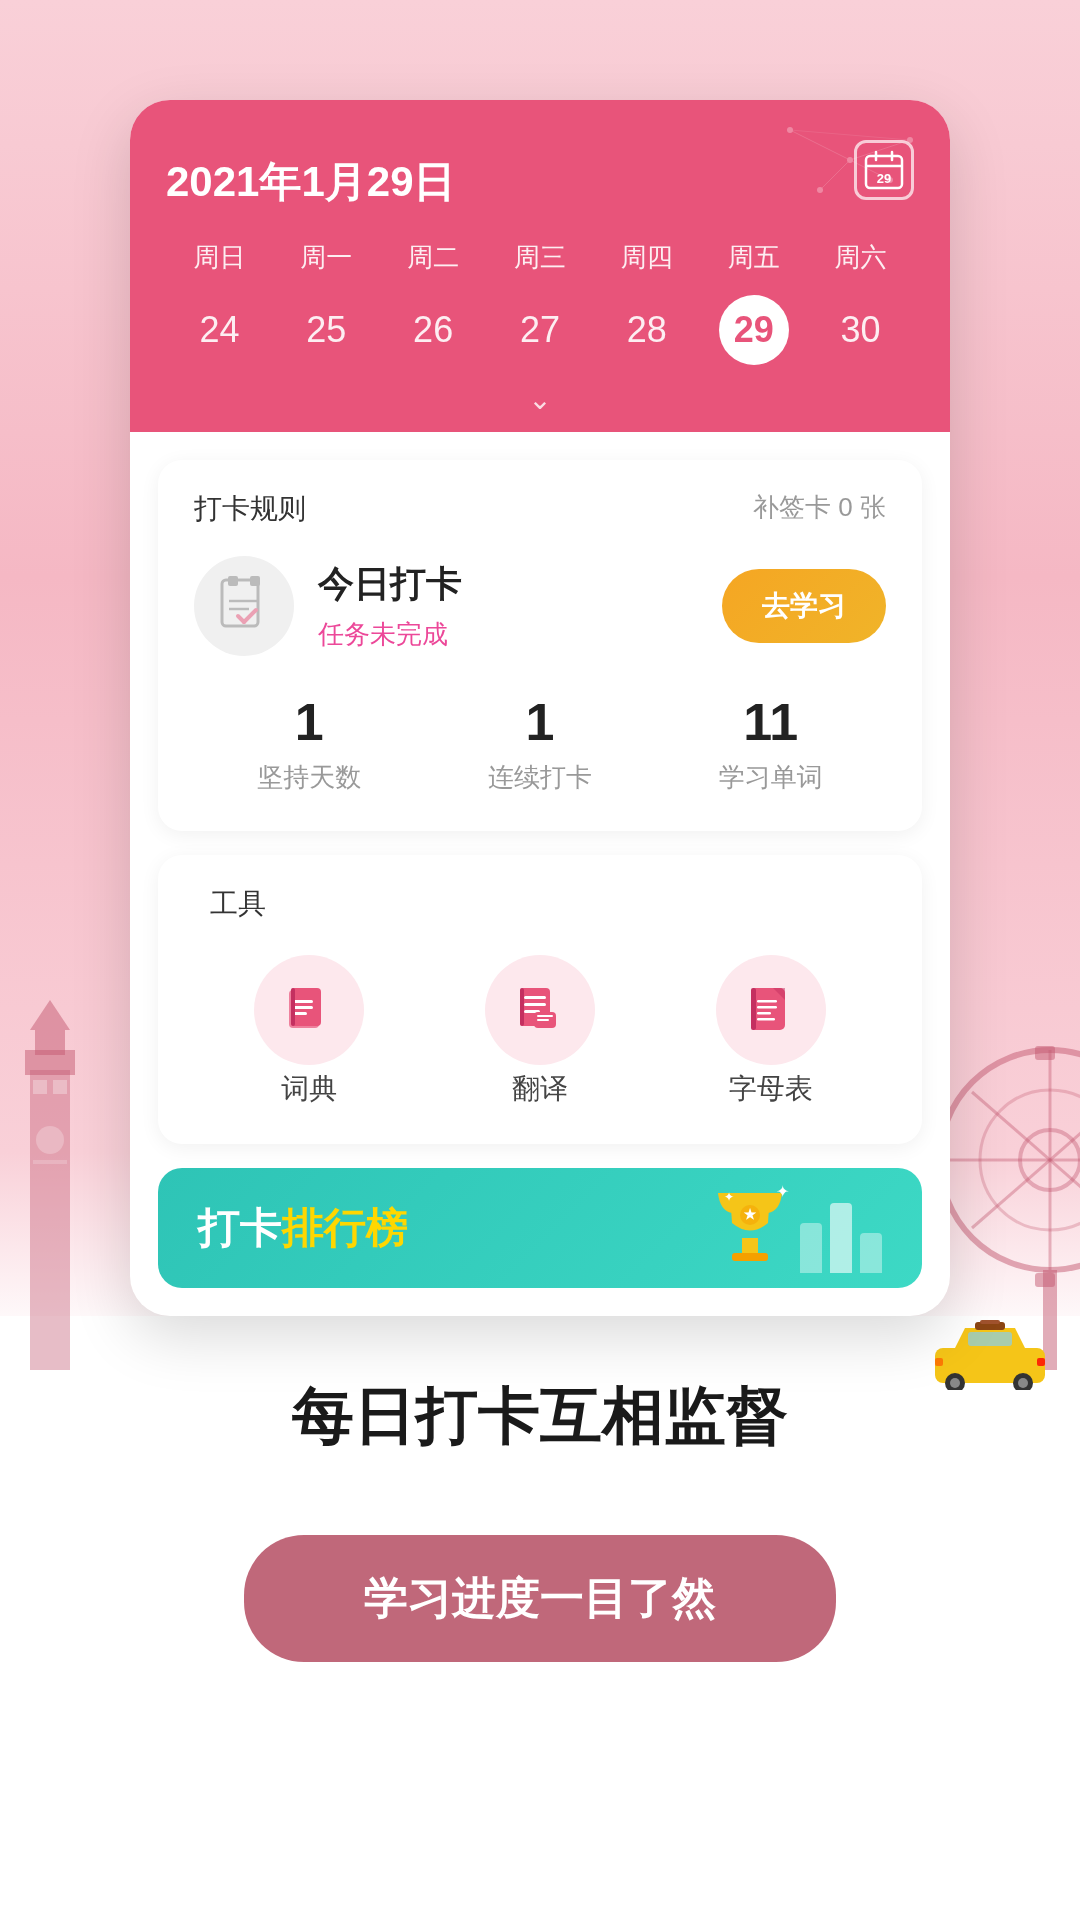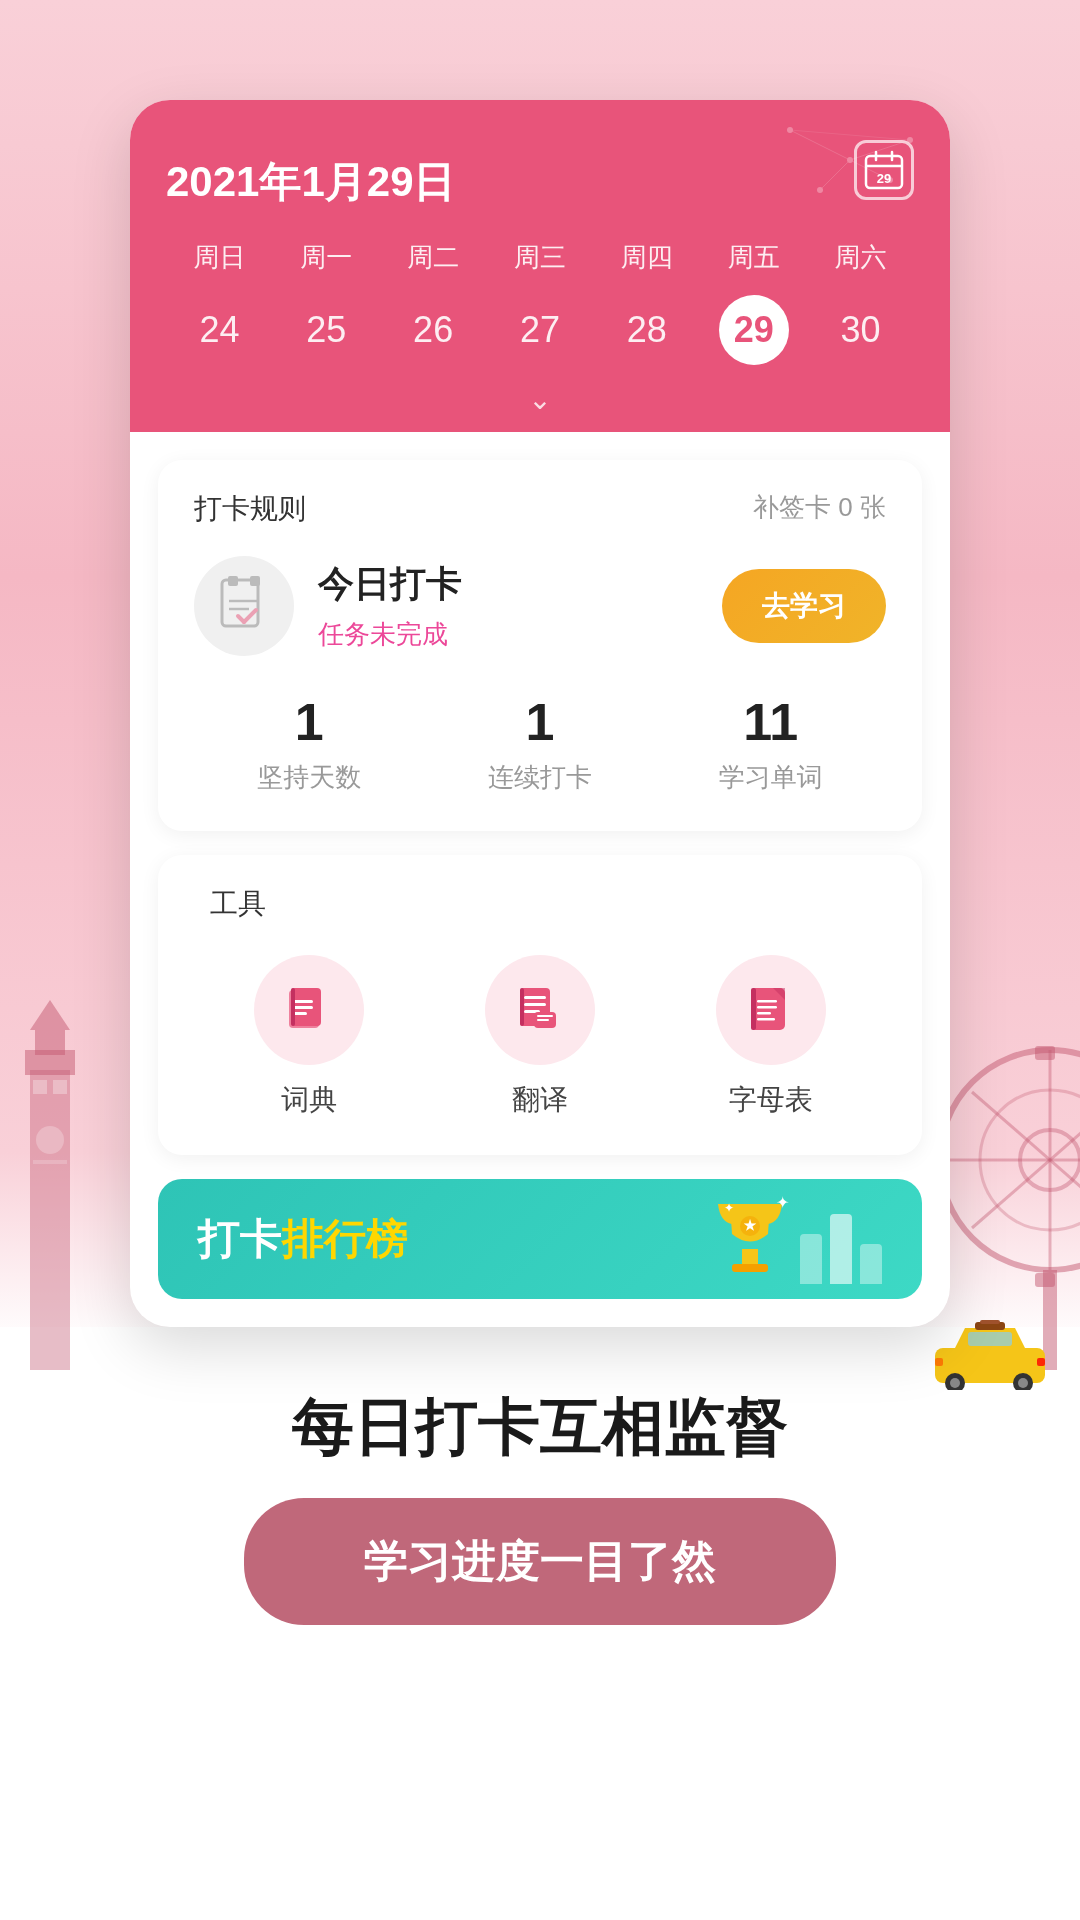--- a/index.html
+++ b/index.html
@@ -256,21 +256,21 @@
 
     .tools-row {
       display: flex;
       justify-content: space-around;
     }
 
     .tool-item {
       display: flex;
       flex-direction: column;
       align-items: center;
-      gap: 16px;
+      gap: 5px;
     }
 
     .tool-icon-wrap {
       width: 110px;
       height: 110px;
       border-radius: 50%;
       background: #fde8ed;
       display: flex;
       align-items: center;
       justify-content: center;
@@ -326,21 +326,21 @@
     .bottom-section {
       background: white;
       padding: 60px 80px 40px;
       text-align: center;
     }
 
     .main-slogan {
       font-size: 62px;
       font-weight: 900;
       color: #1a1a1a;
-      margin-bottom: 30px;
+      margin-bottom: 78px;
       line-height: 1.3;
     }
 
     .cta-button {
       display: inline-block;
       background: #c0687a;
       color: white;
       border-radius: 60px;
       padding: 34px 120px;
       font-size: 44px;

